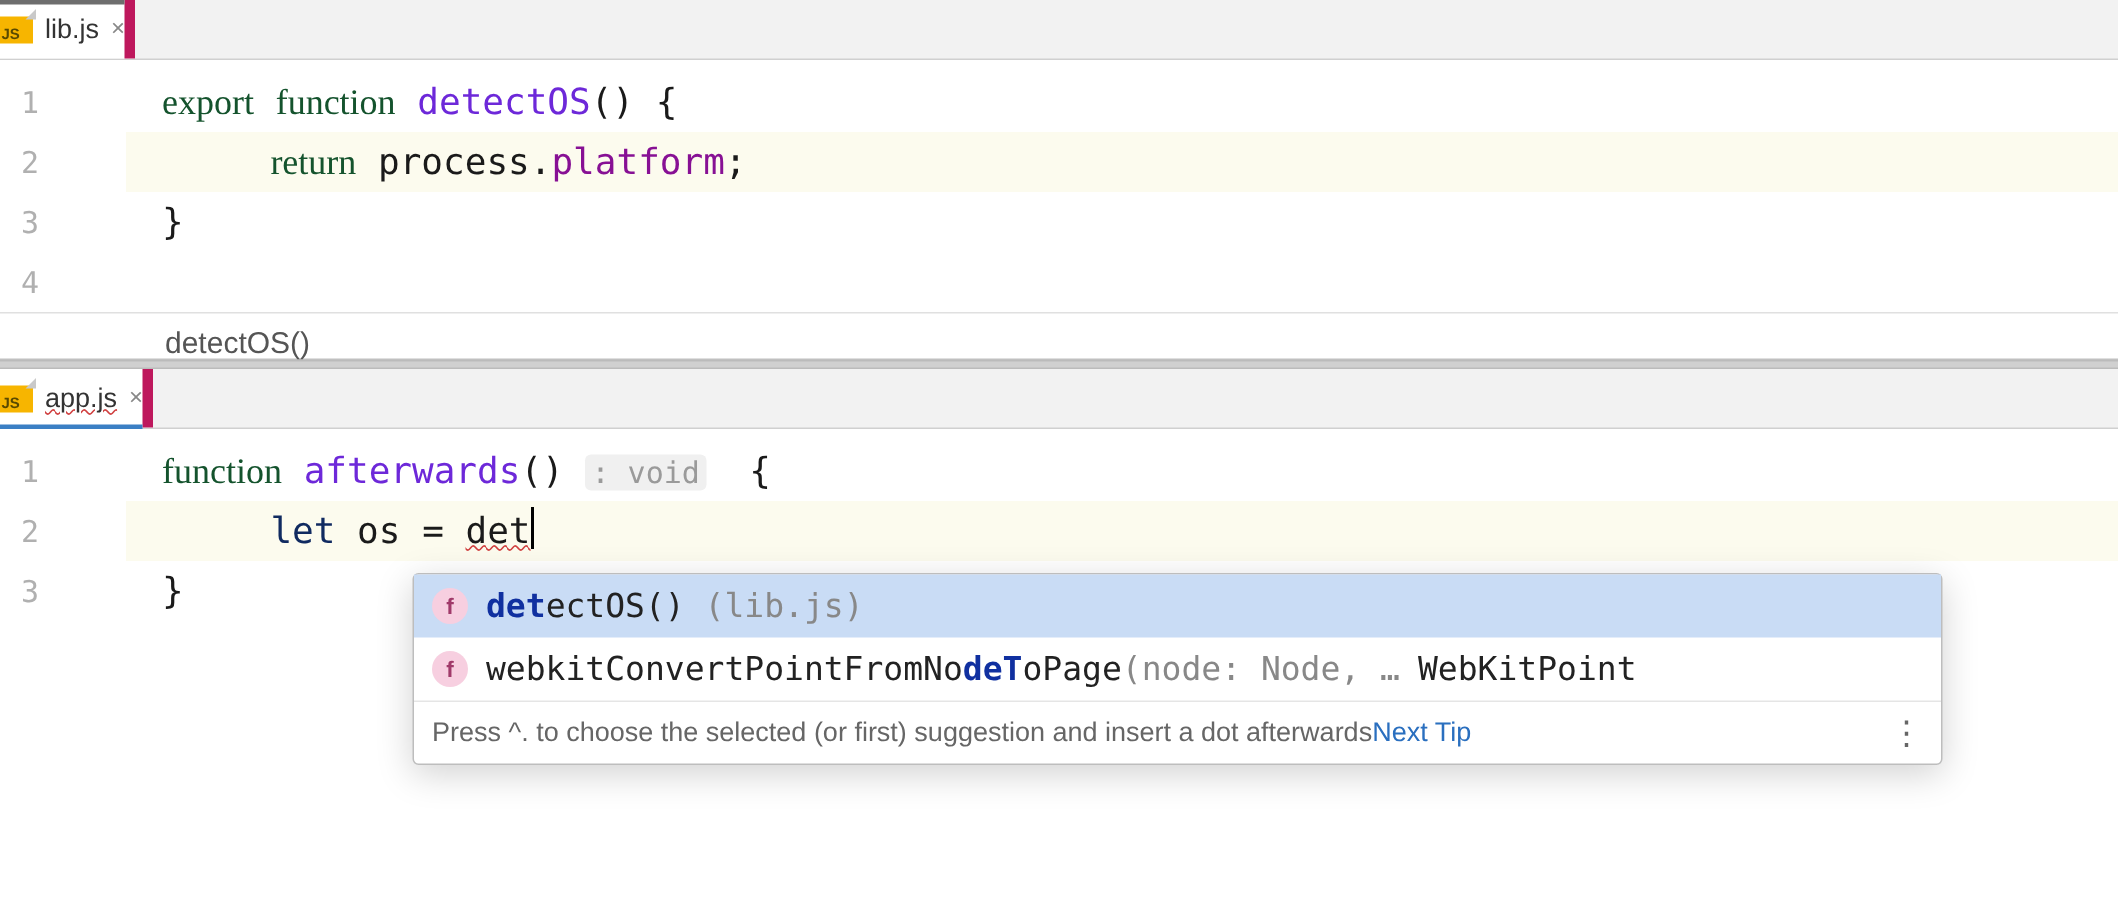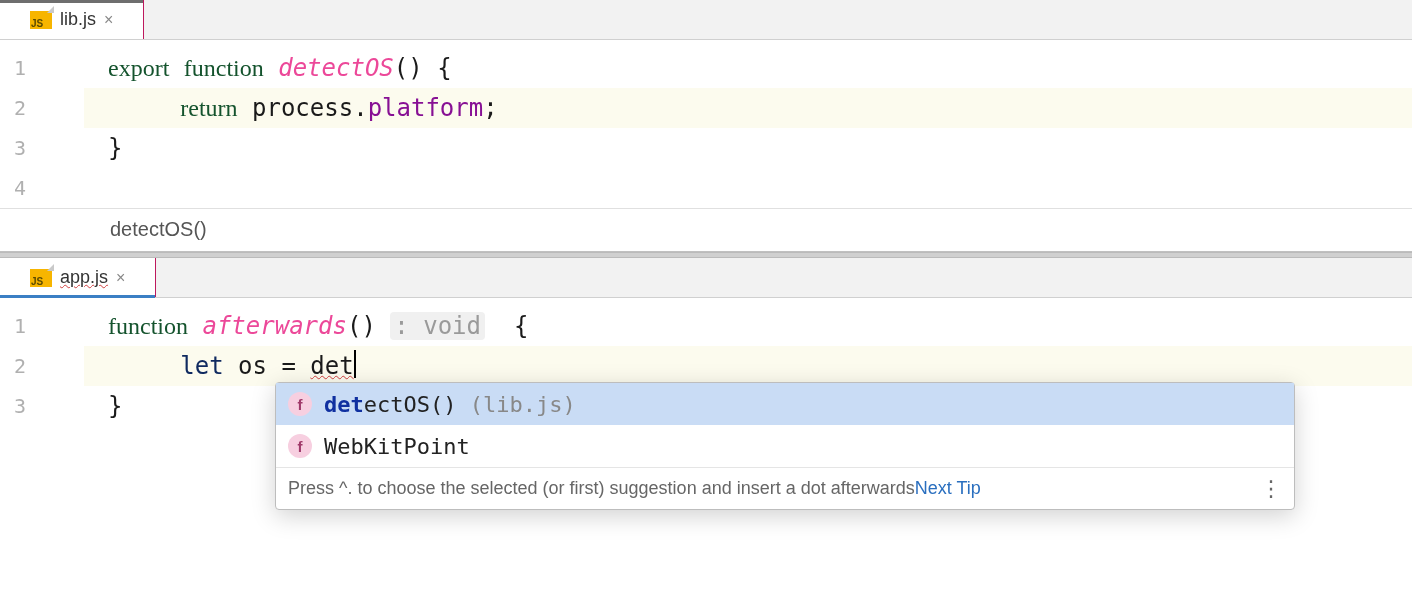--- a/index.html
+++ b/index.html
@@ -1,42 +1,42 @@
 <!DOCTYPE html>
 <html><head>
 <meta charset="utf-8">
 <style>
   * { box-sizing: border-box; margin: 0; padding: 0; }
   html, body { width: 1412px; height: 600px; font-family: "Menlo","Consolas",monospace; background:#ffffff; overflow:hidden; }
   .pane { display:flex; flex-direction:column; }
   .tabbar { height:40px; background:#f2f2f2; border-bottom:1px solid #d0d0d0; display:flex; align-items:stretch; }
-  .tab { display:flex; align-items:center; gap:8px; padding:0 30px; background:#ffffff; border-right:1px solid #be185d; position:relative; }
+  .tab { display:flex; align-items:center; gap:8px; padding:0 0; background:#ffffff; border-right:7px solid #be185d; position:relative; }
   .tab.active-top::after { content:""; position:absolute; left:0; right:0; top:0; height:3px; background:#6e6e6e; }
   .tab.active-bottom::after { content:""; position:absolute; left:0; right:0; bottom:-1px; height:3px; background:#3b7fc4; }
   .tab .fname { font-family: -apple-system,Helvetica,Arial,sans-serif; font-size:18px; color:#333; }
   .tab .close { font-family: -apple-system,Helvetica,Arial,sans-serif; color:#888; font-size:16px; }
   .jsicon { width:22px; height:18px; background:#f7b500; position:relative; }
   .jsicon::before { content:"JS"; position:absolute; left:1px; bottom:0; font-size:10px; font-weight:bold; color:#5a4a00; font-family:Arial,sans-serif; }
   .jsicon::after { content:""; position:absolute; top:-5px; right:-2px; width:0; height:0; border-left:7px solid transparent; border-bottom:7px solid #c9c9c9; }
   .squiggle { text-decoration: underline wavy #d04040; text-decoration-thickness:1px; }
   .editor { display:flex; flex:1; background:#fff; position:relative; }
   .gutter { width:84px; background:#fff; border-right:0; padding-top:8px; }
   .gutter .ln { height:40px; line-height:40px; color:#b0b0b0; font-size:20px; text-align:left; padding-left:14px; position:relative; }
   .code { flex:1; padding-top:8px; font-size:24px; position:relative; }
   .code .line { height:40px; line-height:40px; white-space:pre; padding-left:24px; }
   .hl-line { background:#fcfbee; }
   .kw { color:#14532d;font-family:Liberation Serif, serif; }
-  .fn-ital { color:#ec4899; font-style:italic; }
+  .fn-ital { color:#6d28d9; }
   .ident { color:#1a1a1a; }
   .prop { color:#871094;text-align:center; }
   .punct { color:#1a1a1a; }
-  .hint { color:#9a9a9a; background:#f0f0f0; border-radius:4px; padding:0 4px; font-size:24px;text-align:center; }
+  .hint { color:#9a9a9a; background:#f0f0f0; border-radius:4px; padding:0 4px; font-size:20px;text-align:center; }
   .let-kw { color:#102a60; }
   .cursor { display:inline-block; width:2px; height:28px; background:#000; vertical-align:-4px; }
-  .breadcrumb { height:44px; line-height:40px; padding-left:110px; font-family:-apple-system,Helvetica,Arial,sans-serif; font-size:20px; color:#555; background:#fff; border-top:1px solid #e0e0e0; border-bottom:1px solid #c0c0c0; }
+  .breadcrumb { height:32px; line-height:40px; padding-left:110px; font-family:-apple-system,Helvetica,Arial,sans-serif; font-size:20px; color:#555; background:#fff; border-top:1px solid #e0e0e0; border-bottom:1px solid #c0c0c0; }
   .splitter { height:6px; background:#d0d0d0; border-top:1px solid #bbb; border-bottom:1px solid #bbb; }
   .popup { position:absolute; left:275px; top:382px; width:1020px; background:#fff; border:1px solid #bdbdbd; box-shadow:0 6px 24px rgba(0,0,0,0.18); border-radius:4px; font-size:22px; z-index:10; }
   .popup .row { display:flex; align-items:center; height:42px; padding:0 12px; gap:12px; }
   .popup .row.sel { background:#c9dcf5; }
   .ficon { width:24px; height:24px; border-radius:50%; background:#f7cfe0; color:#a03a6a; font-size:15px; font-weight:bold; display:flex; align-items:center; justify-content:center; font-family:Arial,sans-serif; }
   .sugg { font-family:"Menlo",monospace; color:#222;text-align:center; }
   .sugg .match { font-weight:bold; color:#1030a0; }
   .sugg .loc { color:#888; }
   .popup .foot { display:flex; align-items:center; height:42px; padding:0 12px; font-family:-apple-system,Helvetica,Arial,sans-serif; font-size:18px; color:#666; border-top:1px solid #e5e5e5; }
   .popup .foot .link { color:#2a6fbf; }
@@ -94,20 +94,21 @@
   </div>
 </div>
 
 <div class="popup">
   <div class="row sel">
     <span class="ficon">f</span>
     <span class="sugg"><span class="match">det</span><span>ectOS</span><span>()</span> <span class="loc">(lib.js)</span></span>
   </div>
   <div class="row">
     <span class="ficon">f</span>
+    <span class="sugg"><span>webkitConvertPointFromNo</span><span class="match">de</span><span class="match">T</span><span>oPage</span><span class="loc">(node: Node, …</span></span>
     <span class="sugg right">WebKitPoint</span>
   </div>
   <div class="foot">
     <span>Press ^. to choose the selected (or first) suggestion and insert a dot afterwards</span>
     <span class="link">Next Tip</span>
     <span class="kebab">⋮</span>
   </div>
 </div>
 
 </body></html>

